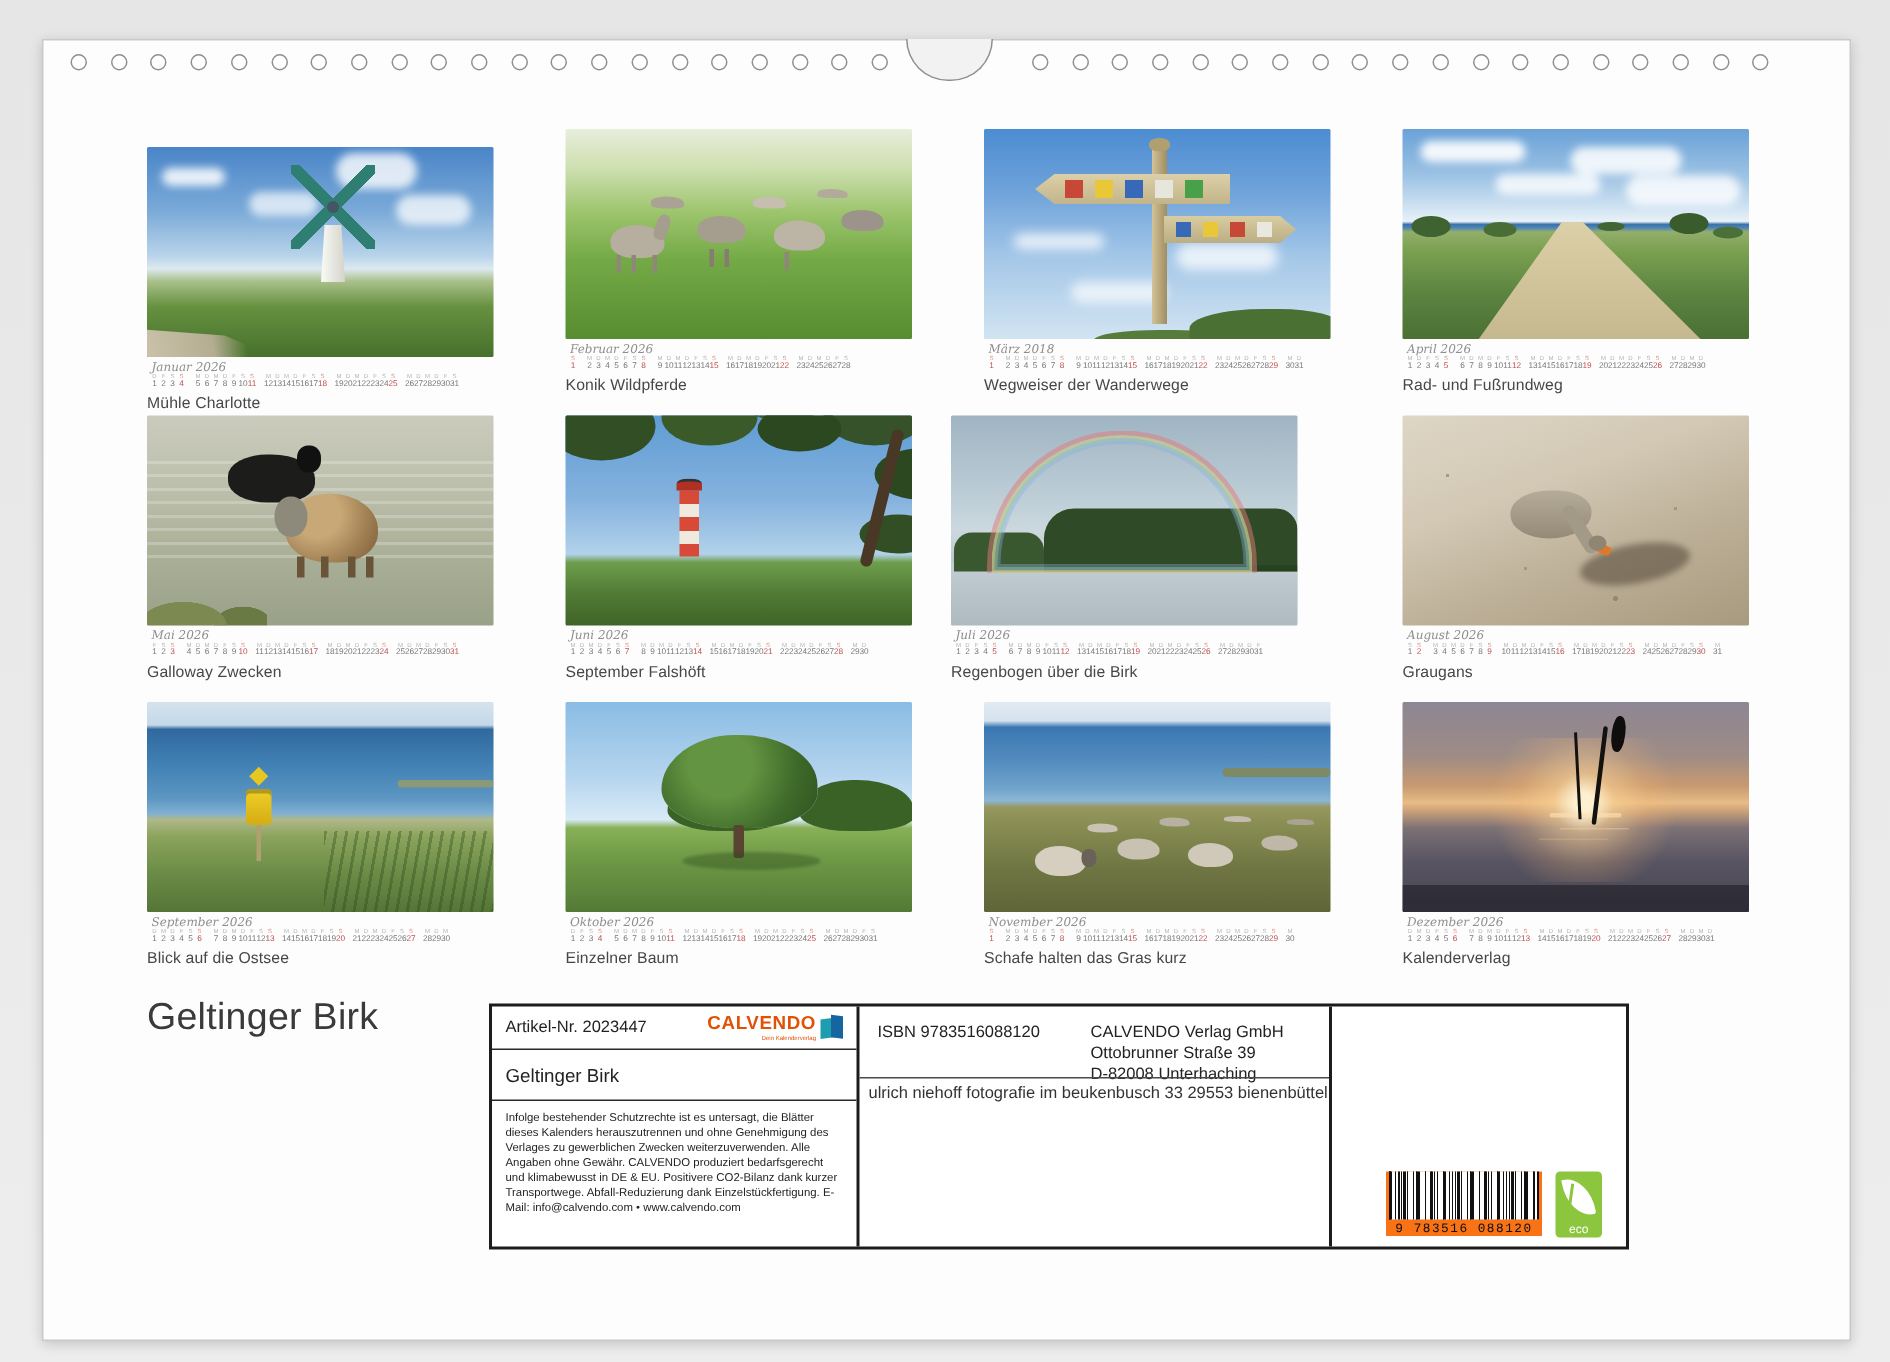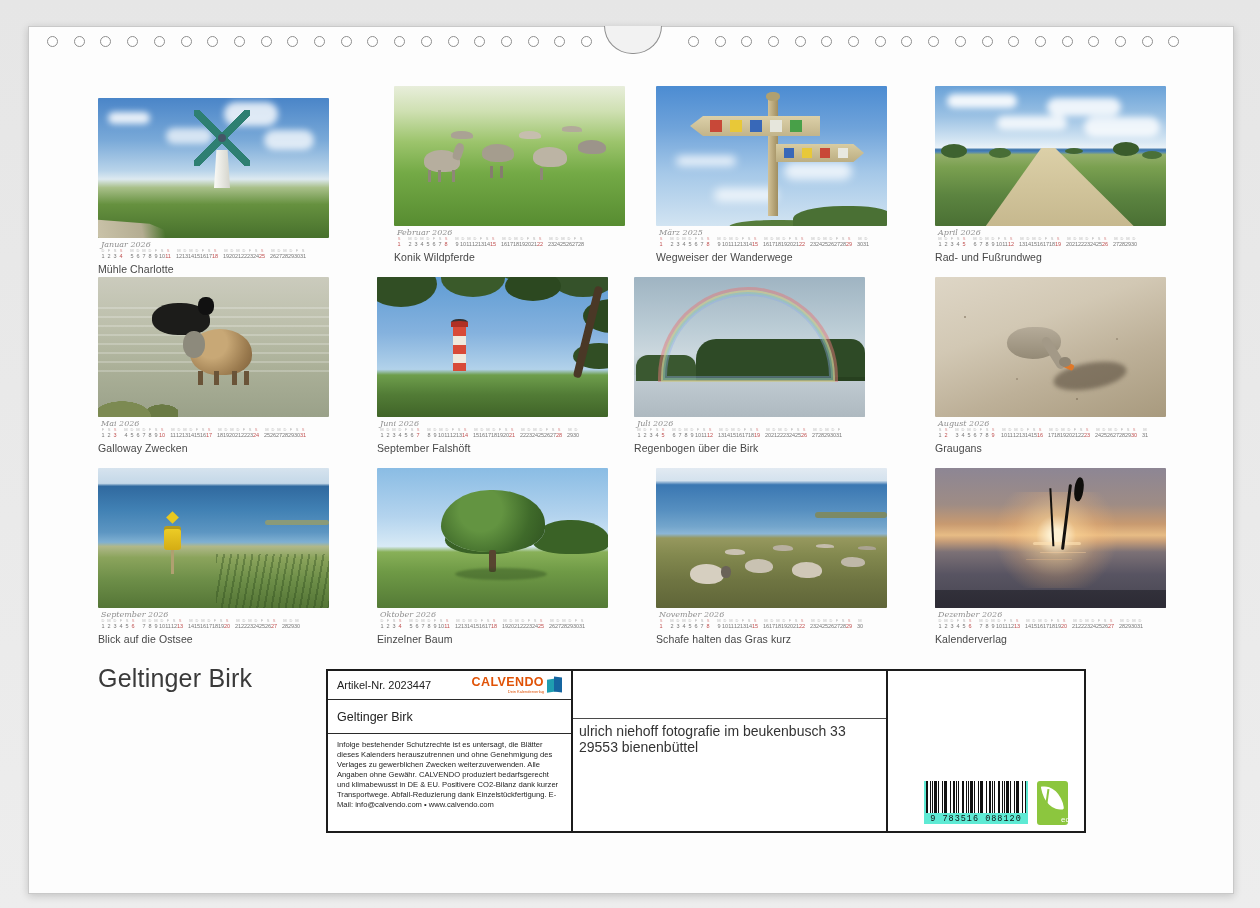--- a/index.html
+++ b/index.html
@@ -42,32 +42,32 @@
   .brand-mark{position:relative;width:15px;height:16px;}
   .brand-mark::before{content:"";position:absolute;left:0;top:2px;width:10px;height:13px;background:#1f9db0;transform:skewY(-8deg);}
   .brand-mark::after{content:"";position:absolute;left:7px;top:0;width:8px;height:15px;background:#1565a0;transform:skewY(8deg);}
   .row2{height:33px;border-bottom:1.5px solid #2a2a2a;display:flex;align-items:center;padding:0 9px;font-size:12.5px;color:#222;}
   .row3{flex:1;padding:6px 9px;}
   .row3 p{margin:0;font-size:7.6px;line-height:1.32;color:#232323;}
   .c2top{display:flex;padding:11px 0 0 12px;}
   .isbn{font-size:11px;color:#222;width:142px;}
   .pub{display:flex;flex-direction:column;font-size:11px;line-height:1.25;color:#222;}
   .c2rule{position:absolute;left:0;top:47px;width:100%;height:1px;background:#4a4a4a;}
-  .photog{position:absolute;left:6px;top:52px;margin:0;font-size:14px;color:#333;}
+  .photog{position:absolute;left:6px;top:52px;margin:0;font-size:11px;color:#333;}
   .bc-wrap{position:absolute;right:16px;bottom:6px;display:flex;align-items:flex-start;gap:9px;}
-  .barcode{background:#5eead4;padding:0 2px;margin-left:10px;}
+  .barcode{background:#f97316;padding:0 2px;margin-left:10px;}
   .bars{width:100px;height:32px;background-color:#fff;background-image:
     repeating-linear-gradient(90deg,#111 0 1px,transparent 1px 4px),
     repeating-linear-gradient(90deg,#111 0 2px,transparent 2px 9px),
     repeating-linear-gradient(90deg,#111 0 1px,transparent 1px 6px);}
   .bdigits{font-family:"Liberation Mono","DejaVu Sans Mono",monospace;font-size:8.5px;color:#111;text-align:center;letter-spacing:1px;margin-top:1px;}
   .eco{position:relative;width:31px;height:44px;background:#8cc63e;border-radius:3px;}
   .eco .leaf{position:absolute;left:6px;top:4px;width:19px;height:26px;background:#fff;border-radius:0 95% 8% 95%;transform:rotate(-10deg);}
   .eco .leaf::before{content:"";position:absolute;left:3px;top:3px;width:1.5px;height:20px;background:#8cc63e;transform:rotate(18deg);}
-  .eco-text{position:absolute;left:15px;bottom:1px;width:100%;text-align:center;font-size:8px;font-weight:400;color:#fff;}
+  .eco-text{position:absolute;left:0;bottom:1px;width:100%;text-align:center;font-size:8px;font-weight:400;color:#fff;}
   
   .photo-1{background:linear-gradient(180deg,#4a85c8 0%,#79a9d8 30%,#b9d4ea 52%,#dde9f0 58%,#a9c08a 64%,#66913f 76%,#47702c 100%);}
   .photo-1::before{content:"";position:absolute;left:10px;top:14px;width:42px;height:12px;border-radius:10px;background:rgba(255,255,255,.85);box-shadow:122px -4px 0 6px rgba(255,255,255,.8),60px 18px 0 2px rgba(255,255,255,.7),160px 22px 0 4px rgba(255,255,255,.75);filter:blur(3px);}
   .photo-1 .x1{left:116px;top:52px;width:16px;height:38px;background:linear-gradient(90deg,#fafaf6,#d4d4cc);clip-path:polygon(15% 0,85% 0,100% 100%,0 100%);}
   .photo-1 .x2{left:96px;top:12px;width:56px;height:56px;background:linear-gradient(45deg,transparent 45%,#2e7f72 45% 55%,transparent 55%),linear-gradient(-45deg,transparent 45%,#2e7f72 45% 55%,transparent 55%);}
   .photo-1 .x2::before{content:"";position:absolute;left:24px;top:24px;width:8px;height:8px;border-radius:50%;background:#456;}
   .photo-1 .x3{left:0;bottom:0;width:86px;height:26px;background:linear-gradient(80deg,#c9c2a8 0%,#b4ad92 50%,transparent 75%);clip-path:polygon(0 30%,60% 45%,100% 100%,0 100%);}
   .photo-2{background:linear-gradient(180deg,#e8eedb 0%,#cfe0b2 18%,#9cc46c 40%,#74aa46 62%,#578c31 100%);}
   .photo-2 .x1{left:30px;top:64px;width:36px;height:22px;border-radius:55% 60% 45% 50%;background:#b6ae9e;box-shadow:56px -8px 0 -2px #a59d8e,108px -4px 0 -1px #bcb4a4,150px -14px 0 -4px #9c948a,88px -26px 0 -7px #c6beae,20px -26px 0 -7px #aaa294,130px -32px 0 -8px #b2aa9a;}
   .photo-2 .x1::before{content:"";position:absolute;left:30px;top:-7px;width:9px;height:17px;background:#a59d8e;border-radius:40% 40% 30% 30%;transform:rotate(18deg);}
@@ -187,40 +187,40 @@
             <i class="x1"></i>
             <i class="x2"></i>
             <i class="x3"></i>
           </div>
           <div class="minical">
             <span class="mname">Januar 2026</span>
             <div class="days"><span class="dy"><em>D</em><b>1</b></span><span class="dy"><em>F</em><b>2</b></span><span class="dy"><em>S</em><b>3</b></span><span class="dy sun wkend"><em>S</em><b>4</b></span><span class="dy"><em>M</em><b>5</b></span><span class="dy"><em>D</em><b>6</b></span><span class="dy"><em>M</em><b>7</b></span><span class="dy"><em>D</em><b>8</b></span><span class="dy"><em>F</em><b>9</b></span><span class="dy"><em>S</em><b>10</b></span><span class="dy sun wkend"><em>S</em><b>11</b></span><span class="dy"><em>M</em><b>12</b></span><span class="dy"><em>D</em><b>13</b></span><span class="dy"><em>M</em><b>14</b></span><span class="dy"><em>D</em><b>15</b></span><span class="dy"><em>F</em><b>16</b></span><span class="dy"><em>S</em><b>17</b></span><span class="dy sun wkend"><em>S</em><b>18</b></span><span class="dy"><em>M</em><b>19</b></span><span class="dy"><em>D</em><b>20</b></span><span class="dy"><em>M</em><b>21</b></span><span class="dy"><em>D</em><b>22</b></span><span class="dy"><em>F</em><b>23</b></span><span class="dy"><em>S</em><b>24</b></span><span class="dy sun wkend"><em>S</em><b>25</b></span><span class="dy"><em>M</em><b>26</b></span><span class="dy"><em>D</em><b>27</b></span><span class="dy"><em>M</em><b>28</b></span><span class="dy"><em>D</em><b>29</b></span><span class="dy"><em>F</em><b>30</b></span><span class="dy"><em>S</em><b>31</b></span></div>
           </div>
           <div class="caption">Mühle Charlotte</div>
         </div>
-        <div class="cell" style="left: 279px; top: 0px; margin-left: 17px;">
+        <div class="cell" style="left: 279px; top: 0px;">
           <div class="photo photo-2">
             <i class="x1"></i>
             <i class="x2"></i>
             <i class="x3"></i>
           </div>
           <div class="minical">
             <span class="mname">Februar 2026</span>
             <div class="days"><span class="dy sun wkend"><em>S</em><b>1</b></span><span class="dy"><em>M</em><b>2</b></span><span class="dy"><em>D</em><b>3</b></span><span class="dy"><em>M</em><b>4</b></span><span class="dy"><em>D</em><b>5</b></span><span class="dy"><em>F</em><b>6</b></span><span class="dy"><em>S</em><b>7</b></span><span class="dy sun wkend"><em>S</em><b>8</b></span><span class="dy"><em>M</em><b>9</b></span><span class="dy"><em>D</em><b>10</b></span><span class="dy"><em>M</em><b>11</b></span><span class="dy"><em>D</em><b>12</b></span><span class="dy"><em>F</em><b>13</b></span><span class="dy"><em>S</em><b>14</b></span><span class="dy sun wkend"><em>S</em><b>15</b></span><span class="dy"><em>M</em><b>16</b></span><span class="dy"><em>D</em><b>17</b></span><span class="dy"><em>M</em><b>18</b></span><span class="dy"><em>D</em><b>19</b></span><span class="dy"><em>F</em><b>20</b></span><span class="dy"><em>S</em><b>21</b></span><span class="dy sun wkend"><em>S</em><b>22</b></span><span class="dy"><em>M</em><b>23</b></span><span class="dy"><em>D</em><b>24</b></span><span class="dy"><em>M</em><b>25</b></span><span class="dy"><em>D</em><b>26</b></span><span class="dy"><em>F</em><b>27</b></span><span class="dy"><em>S</em><b>28</b></span></div>
           </div>
           <div class="caption">Konik Wildpferde</div>
         </div>
         <div class="cell" style="left: 558px; top: 0px;">
           <div class="photo photo-3">
             <i class="x1"></i>
             <i class="x2"></i>
             <i class="x3"></i>
           </div>
           <div class="minical">
-            <span class="mname">März 2025</span>
+            <span class="mname">März 2018</span>
             <div class="days"><span class="dy sun wkend"><em>S</em><b>1</b></span><span class="dy"><em>M</em><b>2</b></span><span class="dy"><em>D</em><b>3</b></span><span class="dy"><em>M</em><b>4</b></span><span class="dy"><em>D</em><b>5</b></span><span class="dy"><em>F</em><b>6</b></span><span class="dy"><em>S</em><b>7</b></span><span class="dy sun wkend"><em>S</em><b>8</b></span><span class="dy"><em>M</em><b>9</b></span><span class="dy"><em>D</em><b>10</b></span><span class="dy"><em>M</em><b>11</b></span><span class="dy"><em>D</em><b>12</b></span><span class="dy"><em>F</em><b>13</b></span><span class="dy"><em>S</em><b>14</b></span><span class="dy sun wkend"><em>S</em><b>15</b></span><span class="dy"><em>M</em><b>16</b></span><span class="dy"><em>D</em><b>17</b></span><span class="dy"><em>M</em><b>18</b></span><span class="dy"><em>D</em><b>19</b></span><span class="dy"><em>F</em><b>20</b></span><span class="dy"><em>S</em><b>21</b></span><span class="dy sun wkend"><em>S</em><b>22</b></span><span class="dy"><em>M</em><b>23</b></span><span class="dy"><em>D</em><b>24</b></span><span class="dy"><em>M</em><b>25</b></span><span class="dy"><em>D</em><b>26</b></span><span class="dy"><em>F</em><b>27</b></span><span class="dy"><em>S</em><b>28</b></span><span class="dy sun wkend"><em>S</em><b>29</b></span><span class="dy"><em>M</em><b>30</b></span><span class="dy"><em>D</em><b>31</b></span></div>
           </div>
           <div class="caption">Wegweiser der Wanderwege</div>
         </div>
         <div class="cell" style="left: 837px; top: 0px;">
           <div class="photo photo-4">
             <i class="x1"></i>
             <i class="x2"></i>
             <i class="x3"></i>
           </div>
@@ -343,20 +343,28 @@
           </span>
         </div>
         <div class="row2">
           <span>Geltinger Birk</span>
         </div>
         <div class="row3">
           <p>Infolge bestehender Schutzrechte ist es untersagt, die Blätter dieses Kalenders herauszutrennen und ohne Genehmigung des Verlages zu gewerblichen Zwecken weiterzuverwenden. Alle Angaben ohne Gewähr. CALVENDO produziert bedarfsgerecht und klimabewusst in DE &amp; EU. Positivere CO2-Bilanz dank kurzer Transportwege. Abfall-Reduzierung dank Einzelstückfertigung. E-Mail: info@calvendo.com • www.calvendo.com</p>
         </div>
       </div>
       <div class="col col2">
+        <div class="c2top">
+          <span class="isbn">ISBN 9783516088120</span>
+          <span class="pub">
+            <span>CALVENDO Verlag GmbH</span>
+            <span>Ottobrunner Straße 39</span>
+            <span>D-82008 Unterhaching</span>
+          </span>
+        </div>
         <div class="c2rule"></div>
         <p class="photog">ulrich niehoff fotografie im beukenbusch 33 29553 bienenbüttel</p>
       </div>
       <div class="col col3">
         <div class="bc-wrap">
           <div class="barcode">
             <div class="bars"></div>
             <div class="bdigits">9 783516 088120</div>
           </div>
           <div class="eco">

